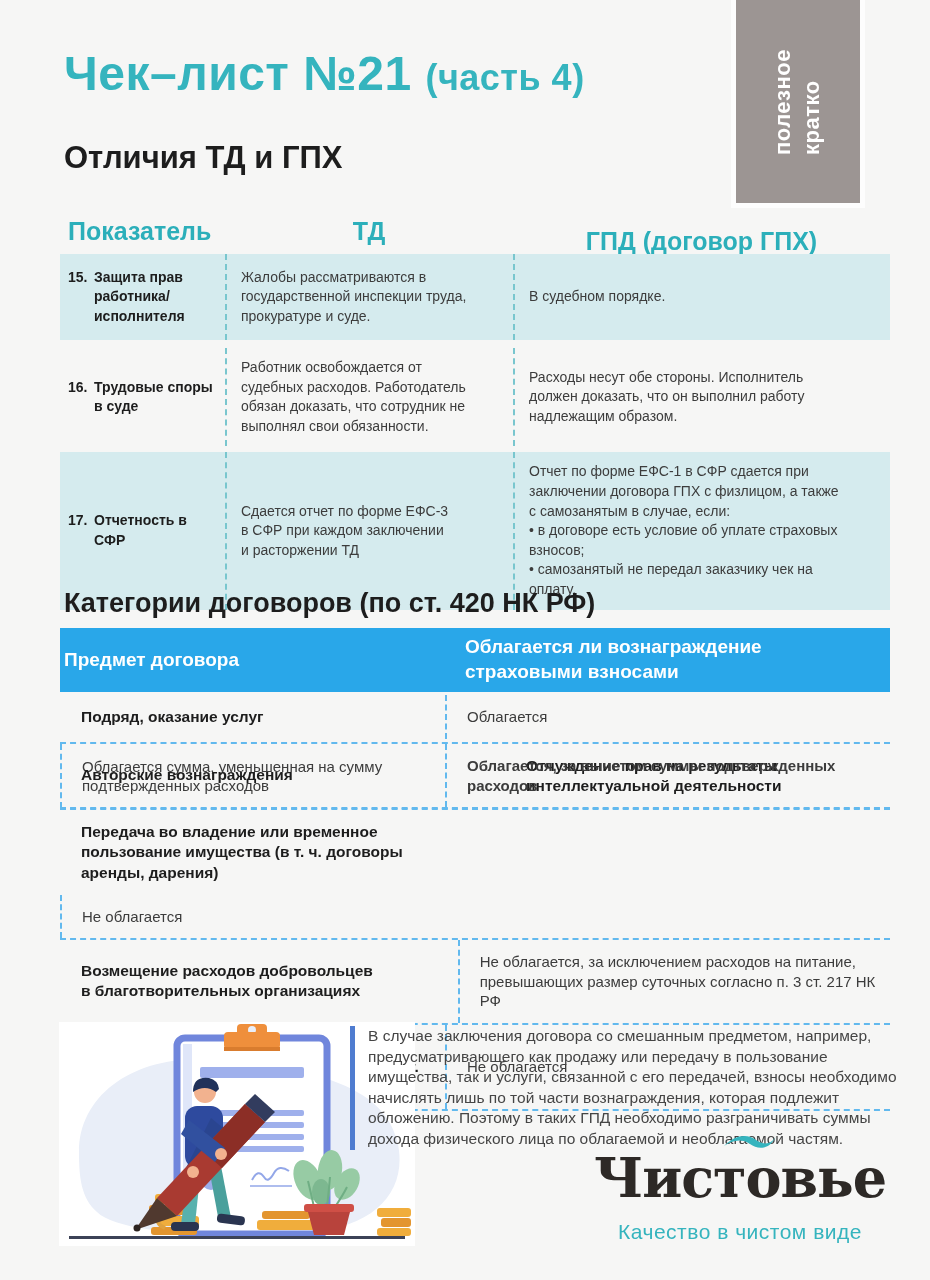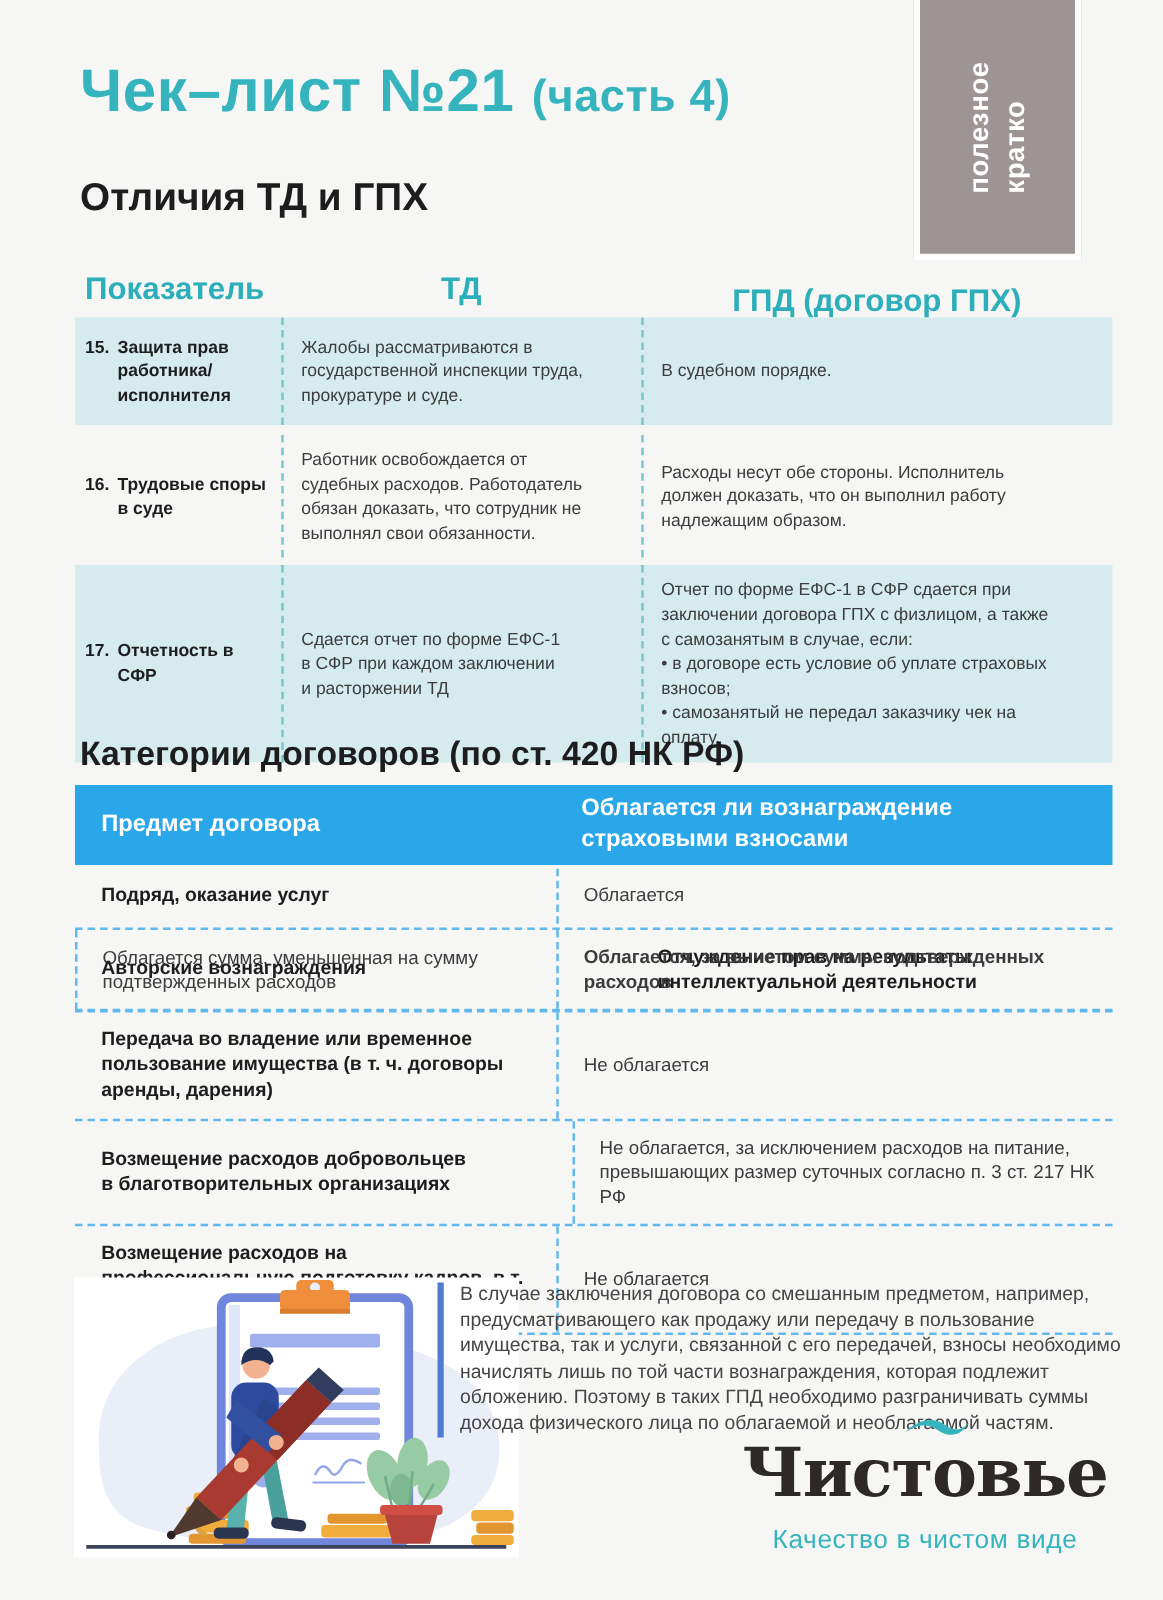--- a/index.html
+++ b/index.html
@@ -63,28 +63,28 @@
   .numlbl { display:flex; }
   .numlbl .num { width:26px; flex:none; }
   .numlbl .lbl { flex:1; }
 
   
   .t2 { position:absolute; left:60px; top:628px; width:830px; }
   .t2-head {
     display:flex; background:#29a7e9; color:#fff; font-weight:bold;
     font-size:19px; min-height:64px; align-items:center; line-height:1.3;
   }
-  .t2-head .hc1 { width:385px; padding-left:21px; }
+  .t2-head .hc1 { width:385px; padding-left:4px; }
   .t2-head .hc2 { width:445px; padding-left:20px; padding-right:55px; }
   .t2row { display:flex; align-items:stretch; border-bottom:2px dashed #62b9ee; }
   .t2cell { display:flex; align-items:center; line-height:1.3; white-space:pre-line; }
   .t2cell.subj { width:385px; padding:12px 24px 12px 21px; font-weight:bold; font-size:15.5px; color:#1d1d1d; }
   .t2cell.val  { width:445px; padding:12px 8px 12px 20px; border-left:2px dashed #62b9ee; font-size:15px; color:#3c3c3c; }
   .t2row.h1 { min-height:52px;align-items:center; } .t2row.h2 { min-height:42px; }
-  .t2row.h3 { min-height:58px; } .t2row.h4 { min-height:64px; }
+  .t2row.h3 { min-height:58px; } .t2row.h4 { min-height:64px;flex-direction:column; }
   .t2row.h5 { min-height:52px;gap:23px; } .t2row.h6 { min-height:46px; }
 
   
   .note {
     position:absolute; left:350px; top:1026px; width:548px;
     border-left:5px solid #4f7cd0; padding-left:13px;
     font-size:15.5px; line-height:1.33; color:#454545;
   }
   .illu-card { position:absolute; left:59px; top:1022px; width:356px; height:224px; background:#ffffff; }
 
@@ -148,21 +148,21 @@
 должен доказать, что он выполнил работу
 надлежащим образом.</div>
   </div>
   <div class="t1row teal r17">
     <div class="t1cell c1">
         <div class="numlbl">
       <span class="num">17.</span>
       <span class="lbl">Отчетность в СФР</span>
     </div>
       </div>
-    <div class="t1cell c2">Сдается отчет по форме ЕФС-1
+    <div class="t1cell c2">Сдается отчет по форме ЕФС-3
 в СФР при каждом заключении
 и расторжении ТД</div>
     <div class="t1cell c3">Отчет по форме ЕФС-1 в СФР сдается при
 заключении договора ГПХ с физлицом, а также
 с самозанятым в случае, если:
 • в договоре есть условие об уплате страховых
 взносов;
 • самозанятый не передал заказчику чек на
 оплату.</div>
   </div>

